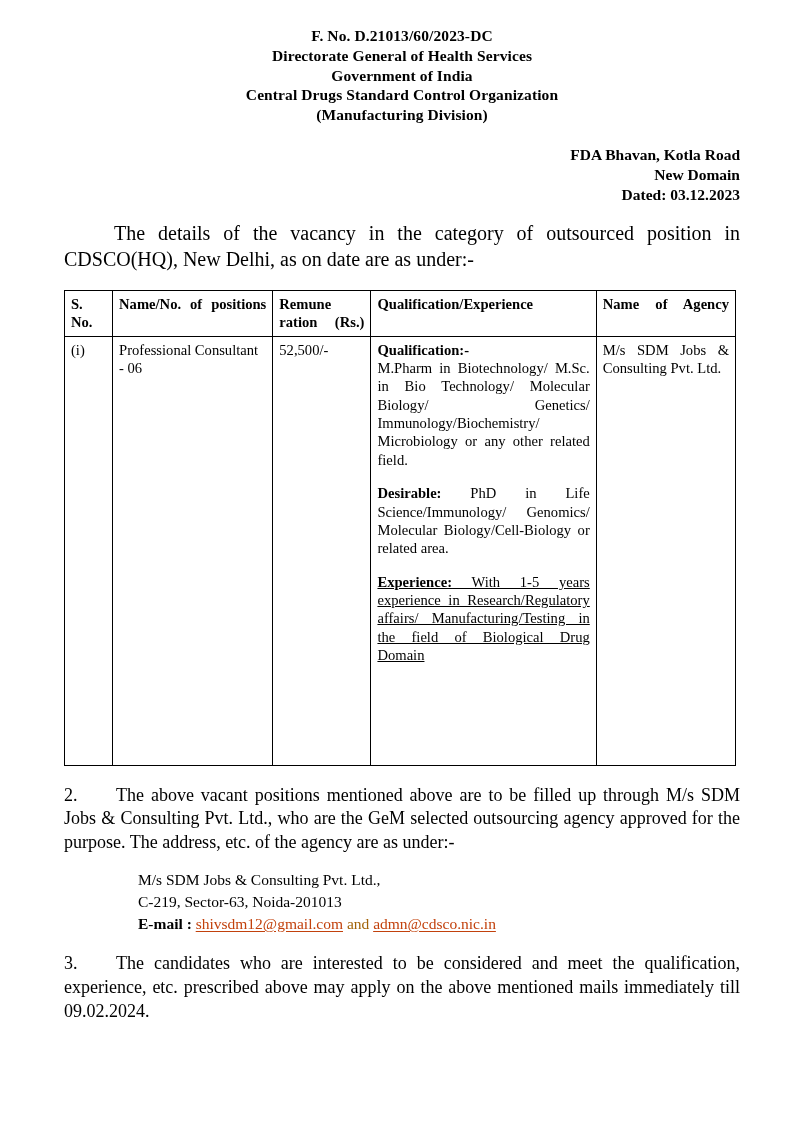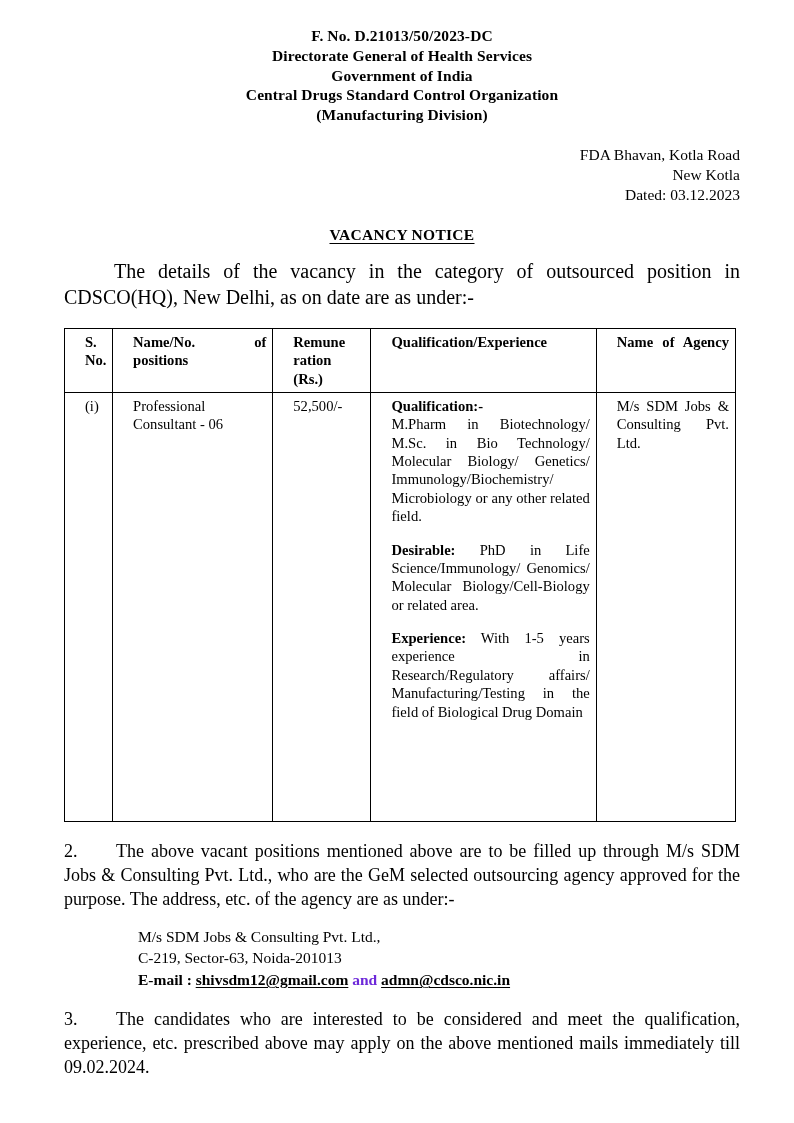--- a/index.html
+++ b/index.html
@@ -36,21 +36,21 @@
     font-size: 15.5px;
     line-height: 1.28;
     letter-spacing: 0.1px;
   }
   .doc-header div { white-space: nowrap; }
 
   
   .address-block {
     margin-top: 20px;
     text-align: right;
-    font-weight: normal;
+    font-weight: bold;
     font-size: 15.5px;
     line-height: 1.3;
   }
 
   
   .notice-title {
     margin-top: 20px;
     text-align: center;
     font-weight: bold;
     font-size: 15.5px;
@@ -75,21 +75,21 @@
     margin-top: 17px;
     border-collapse: collapse;
     width: 672px;
     table-layout: fixed;
     font-size: 14.6px;
   }
   table.vacancy-table td,
   table.vacancy-table th {
     border: 1.3px solid #000;
     vertical-align: top;
-    padding: 4px 6px 4px 20px;
+    padding: 4px 6px 4px 6px;
     line-height: 1.26;
   }
   table.vacancy-table th {
     font-weight: bold;
     text-align: justify;
     text-align-last: justify;
   }
   th.col-sno, th.col-remun, th.col-qual, th.col-agency {
     text-align: left;
     text-align-last: left;
@@ -98,21 +98,21 @@
   .col-name  { width: 160px; }
   .col-remun { width: 98px; }
   .col-qual  { width: 225px; }
   .col-agency{ width: 139px; }
 
   td.cell-body { height: 420px; }
   td.just { text-align: justify; }
   td.just-agency { text-align: justify; }
 
   .qual-section { margin: 0 0 15px 0; }
-  .qual-section:last-child { margin-bottom: 8px; }
+  .qual-section:last-child { margin-bottom: 8px; text-decoration: underline; }
   .qual-section b { font-weight: bold; }
 
   .name-cell { line-height: 1.3; }
 
   
   .num-para {
     margin-top: 18px;
     font-size: 18px;
     line-height: 1.33;
     text-align: justify;
@@ -127,50 +127,47 @@
     margin-top: 14px;
     margin-left: 74px;
     font-size: 15.5px;
     line-height: 1.37;
   }
   .agency-address .email-line {
     font-weight: bold;
     margin-top: 1px;
   }
   .mail-link {
-    color: #000000;
+    color: #c2410c;
     text-decoration: underline;
     text-underline-offset: 2px;
-    font-weight: bold;
-  }
-  .and-word { color: #6d28d9; font-weight: bold; }
+    font-weight: normal;
+  }
+  .and-word { color: #a16207; font-weight: normal; }
 </style>
 </head>
 <body>
 
 <div class="page">
   <div class="content">
 
     <div class="doc-header">
-      <div>F. No. D.21013/50/2023-DC</div>
+      <div>F. No. D.21013/60/2023-DC</div>
       <div>Directorate General of Health Services</div>
       <div>Government of India</div>
       <div>Central Drugs Standard Control Organization</div>
       <div>(Manufacturing Division)</div>
     </div>
 
     <div class="address-block">
       <div>FDA Bhavan, Kotla Road</div>
-      <div>New Kotla</div>
+      <div>New Domain</div>
       <div>Dated: 03.12.2023</div>
     </div>
 
-    <div class="notice-title">
-      <span>VACANCY NOTICE</span>
-    </div>
 
     <div class="intro-para">The details of the vacancy in the category of outsourced position in CDSCO(HQ), New Delhi, as on date are as under:-</div>
 
     <table class="vacancy-table">
       <colgroup>
         <col class="col-sno">
         <col class="col-name">
         <col class="col-remun">
         <col class="col-qual">
         <col class="col-agency">

